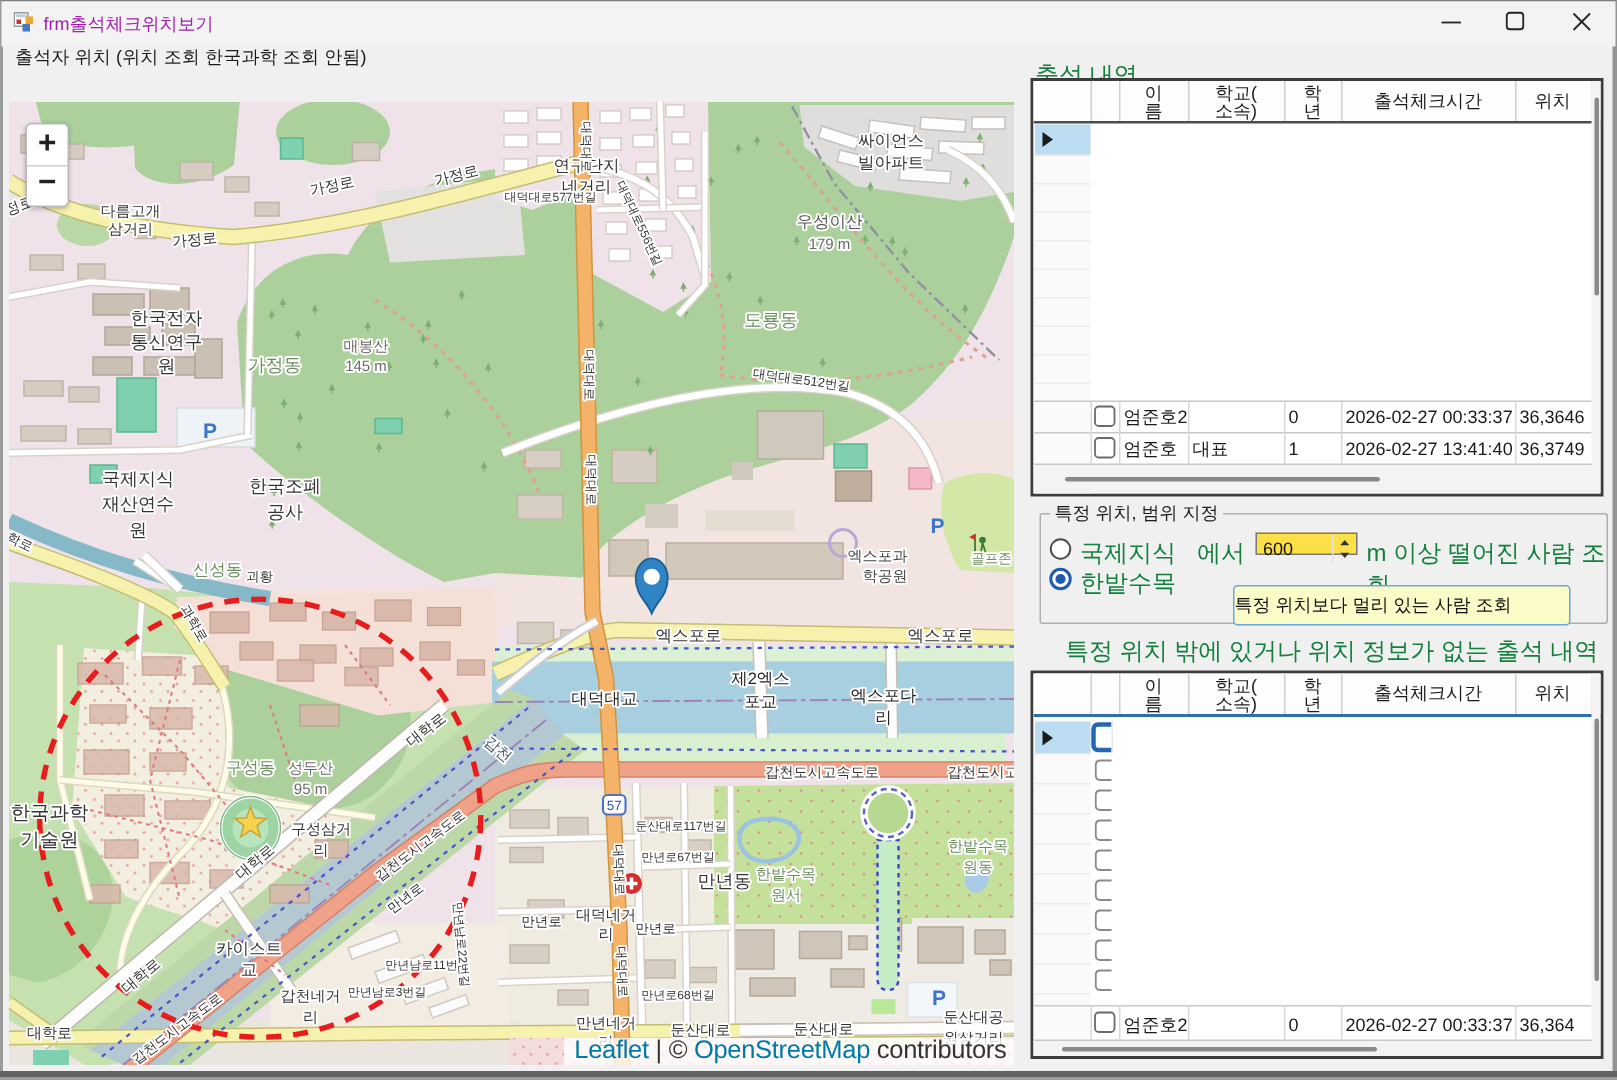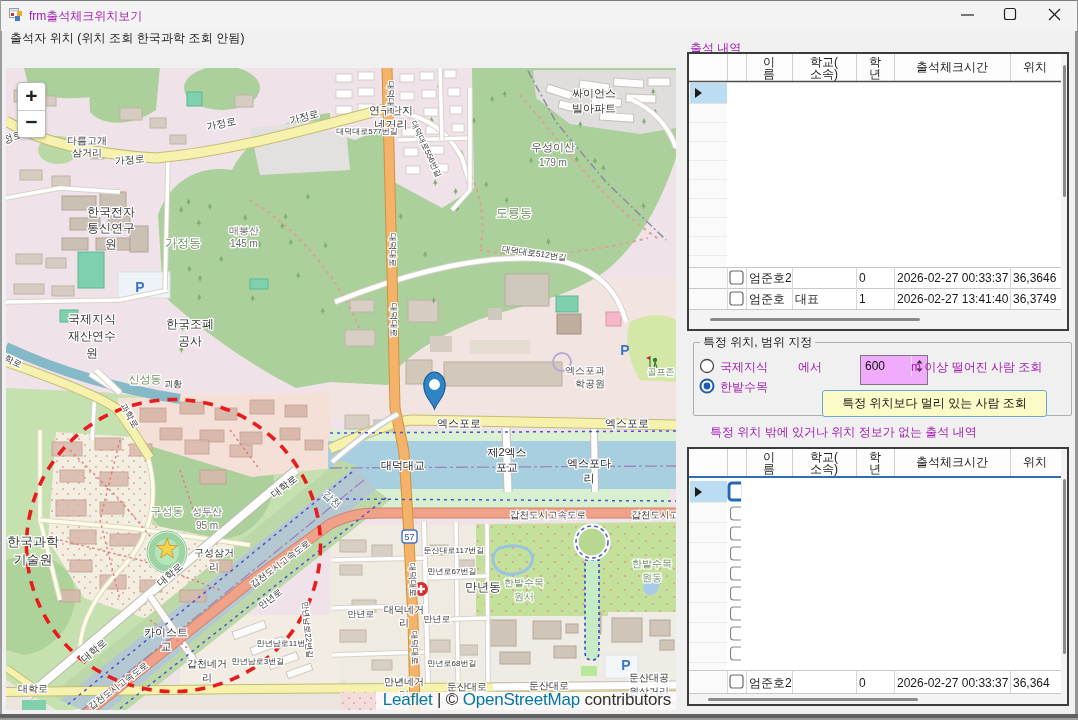--- a/index.html
+++ b/index.html
@@ -13,21 +13,21 @@
 #lbl-main{position:absolute;left:10px;top:30px;font-size:12px;letter-spacing:0.1px;color:#1b1b1b}
 #map{position:absolute;left:6px;top:68px;width:670px;height:642px;background:#eee3e9;overflow:hidden}
 #zoomctl{position:absolute;left:11px;top:14px;width:27px;height:54px;background:#fff;
 border:1px solid #b9b9b9;border-radius:4px;z-index:50;box-shadow:0 1px 3px rgba(0,0,0,.25)}
 #zoomctl .zi{width:27px;height:27px;text-align:center;font-size:21px;font-weight:bold;color:#222;line-height:26px}
 #zoomctl .sep{border-top:1px solid #ccc}
 #attrib{position:absolute;right:0;bottom:0;height:15px;background:rgba(255,255,255,.78);
 font-size:17px;letter-spacing:-0.2px;color:#333;padding:2px 5px 1px 7px;z-index:50;line-height:12px}
 #attrib a{color:#0078a8;text-decoration:none}
 .gridwrap{position:absolute;background:#fff;border:2px solid #3c3c3c;box-sizing:border-box}
-.glabel{position:absolute;font-size:12px;color:#a21caf}
+.glabel{position:absolute;font-size:16px;color:#15803d}
 </style></head>
 <body>
 <div id="win"></div>
 <div id="titlebar"></div>
 <div id="btmbar1"></div>
 <div id="btmbar2"></div>
 <svg class="abs" style="left:9px;top:8px" width="14" height="14" viewBox="0 0 14 14">
  <rect x="0.5" y="0.5" width="9" height="9" fill="#fff" stroke="#9a9a9a"></rect>
  <rect x="1.5" y="1.5" width="7" height="2" fill="#b9cede"></rect>
  <rect x="2" y="5" width="3" height="3" fill="#c33"></rect>
@@ -556,32 +556,32 @@
 <legend style="font-size:12px;color:#1b1b1b;margin-left:6px;padding:0 3px">특정 위치, 범위 지정</legend>
 </fieldset>
 <svg style="position:absolute;left:699px;top:358px" width="16" height="42" viewBox="0 0 16 42">
 <circle cx="8" cy="8" r="6.5" fill="#fff" stroke="#4a4a4a" stroke-width="1.3"></circle>
 <circle cx="8" cy="28" r="6.5" fill="#fff" stroke="#1f5cb0" stroke-width="2"></circle>
 <circle cx="8" cy="28" r="3.4" fill="#1f5cb0"></circle>
 </svg>
 <div class="glabel" style="left:720px;top:359px">국제지식</div>
 <div class="glabel" style="left:720px;top:379px">한밭수목</div>
 <div class="glabel" style="left:798px;top:359px">에서</div>
-<div style="position:absolute;left:860px;top:355px;width:68px;height:30px;background:#f0abfc;
+<div style="position:absolute;left:837px;top:355px;width:68px;height:15px;background:#fde047;
 border:1px solid #7a7a7a;box-sizing:border-box">
 <div style="position:absolute;left:4px;top:3px;font-size:12px;color:#111">600</div>
 <div style="position:absolute;right:0;top:0;width:15px;height:20px;border-left:1px solid #e3e3e3">
 <svg width="15" height="20" viewBox="0 0 15 20">
 <path d="M 4.5,7.5 L 7.5,4 L 10.5,7.5 Z" fill="#333"></path>
 <path d="M 4.5,12.5 L 7.5,16 L 10.5,12.5 Z" fill="#333"></path>
 </svg></div>
   </div>
 <div class="glabel" style="left:911px;top:359px">m 이상 떨어진 사람 조회</div>
 <div style="position:absolute;left:822px;top:390px;width:225px;height:27px;background:#fbfbc8;
-border:1px solid #6aa7d8;border-radius:3px;box-sizing:border-box;text-align:center;
+border:1px solid #6aa7d8;border-radius:3px;box-sizing:border-box;text-align:left;
 font-size:12px;color:#111;line-height:25px">특정 위치보다 멀리 있는 사람 조회</div>
 <div class="glabel" style="left:710px;top:424px">특정 위치 밖에 있거나 위치 정보가 없는 출석 내역</div>
 <div class="gridwrap" style="left:687px;top:447px;width:382px;height:259px">
 <svg width="378" height="255" viewBox="0 0 378 255" font-family="Liberation Sans,sans-serif">
 <rect width="378" height="255" fill="#fff"></rect>
 <rect x="0" y="0" width="38" height="255" fill="#fafafa"></rect>
 <rect x="0" y="0" width="378" height="27" fill="#fdfdfd"></rect>
 <line x1="38.5" y1="0" x2="38.5" y2="27" stroke="#d0cfce"></line>
 <line x1="57.5" y1="0" x2="57.5" y2="27" stroke="#d0cfce"></line>
 <line x1="103.5" y1="0" x2="103.5" y2="27" stroke="#d0cfce"></line>

